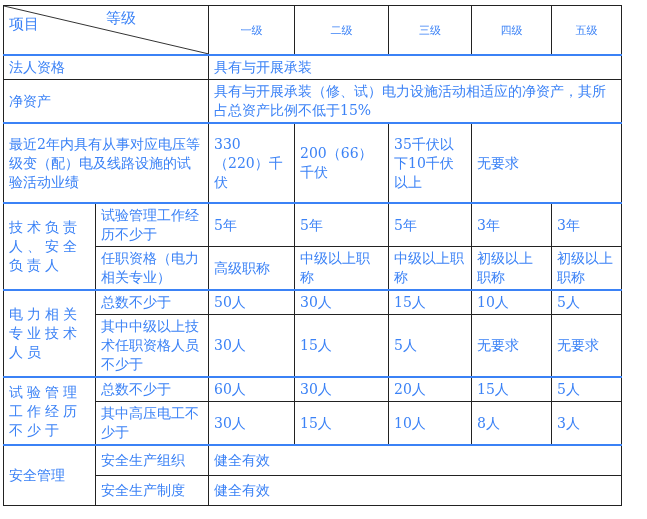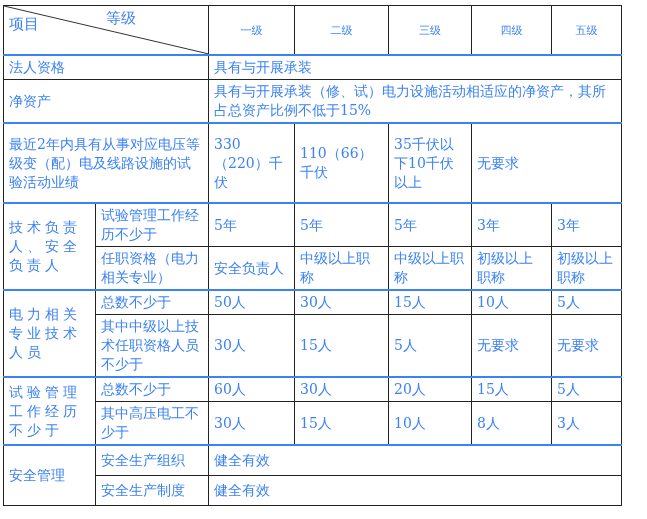--- a/index.html
+++ b/index.html
@@ -63,37 +63,37 @@
   </tr>
 
   <tr>
     <td colspan="2">净资产</td>
     <td colspan="5">具有与开展承装（修、试）电力设施活动相适应的净资产，其所占总资产比例不低于15%</td>
   </tr>
 
   <tr class="thick-top" style="height:80px">
     <td colspan="2">最近2年内具有从事对应电压等级变（配）电及线路设施的试验活动业绩</td>
     <td>330（220）千伏</td>
-    <td>110（66）千伏</td>
+    <td>200（66）千伏</td>
     <td>35千伏以下10千伏以上</td>
     <td colspan="2">无要求</td>
   </tr>
 
   <tr class="thick-top">
     <td rowspan="2" class="spaced">技术负责人、安全负责人</td>
     <td>试验管理工作经历不少于</td>
     <td>5年</td>
     <td>5年</td>
     <td>5年</td>
     <td>3年</td>
     <td>3年</td>
   </tr>
   <tr>
     <td>任职资格（电力相关专业）</td>
-    <td>安全负责人</td>
+    <td>高级职称</td>
     <td>中级以上职称</td>
     <td>中级以上职称</td>
     <td>初级以上职称</td>
     <td>初级以上职称</td>
   </tr>
 
   <tr class="thick-top">
     <td rowspan="2" class="spaced">电力相关专业技术人员</td>
     <td>总数不少于</td>
     <td>50人</td>

